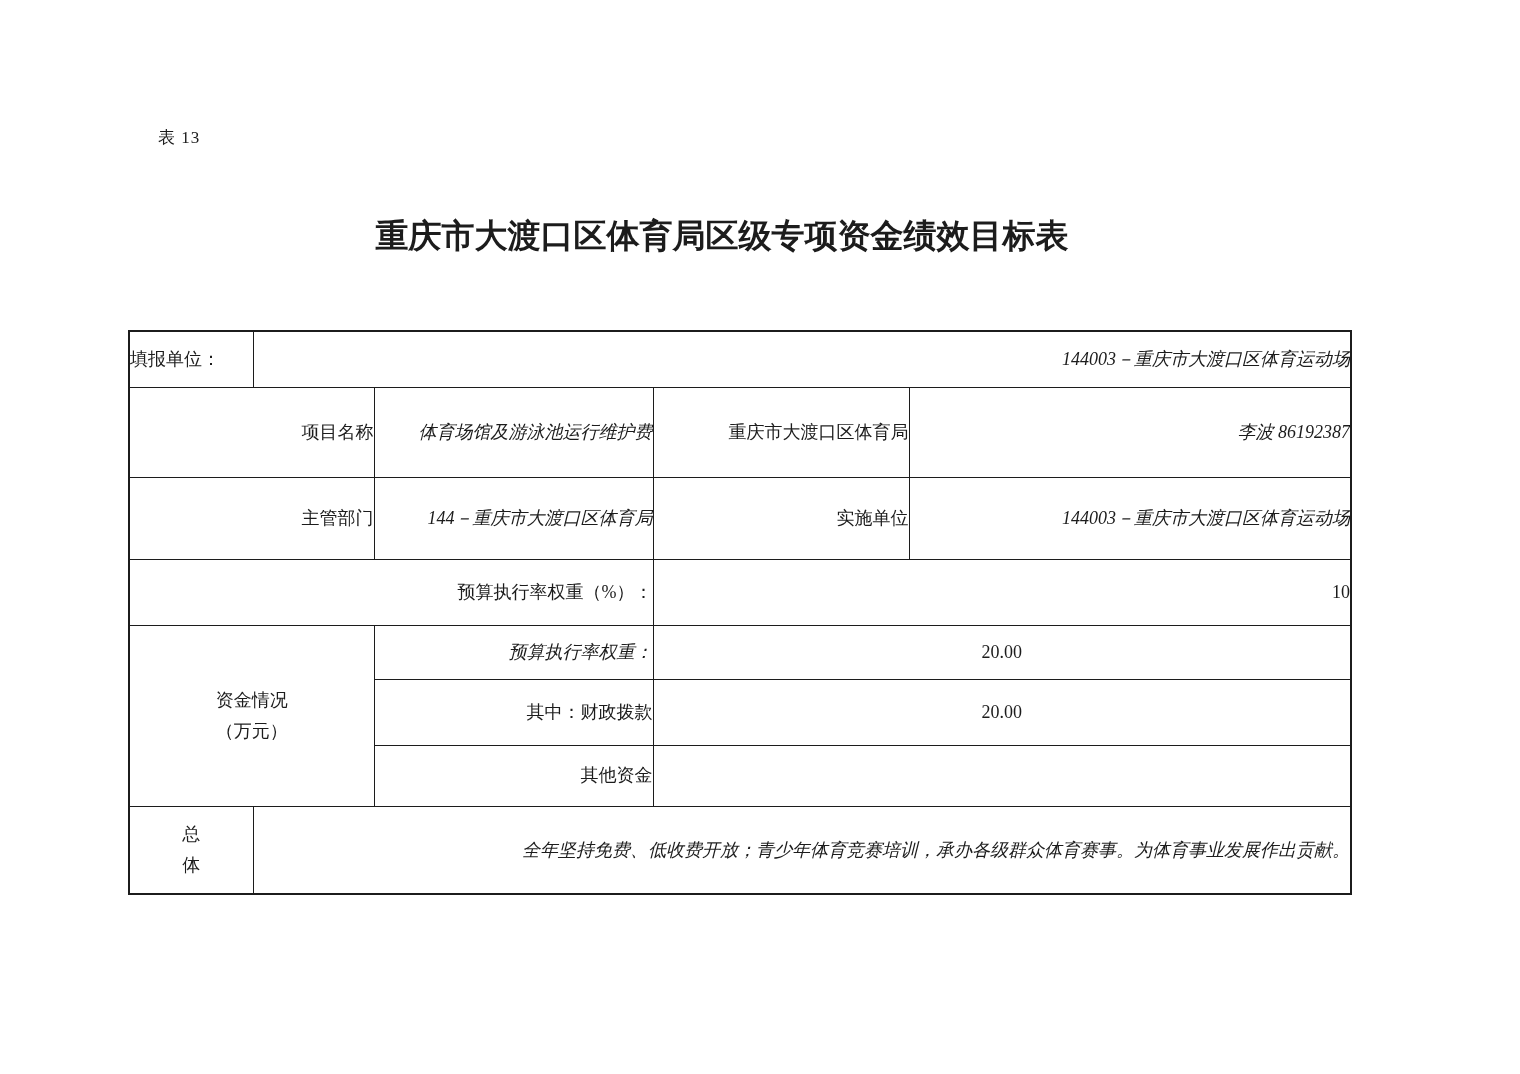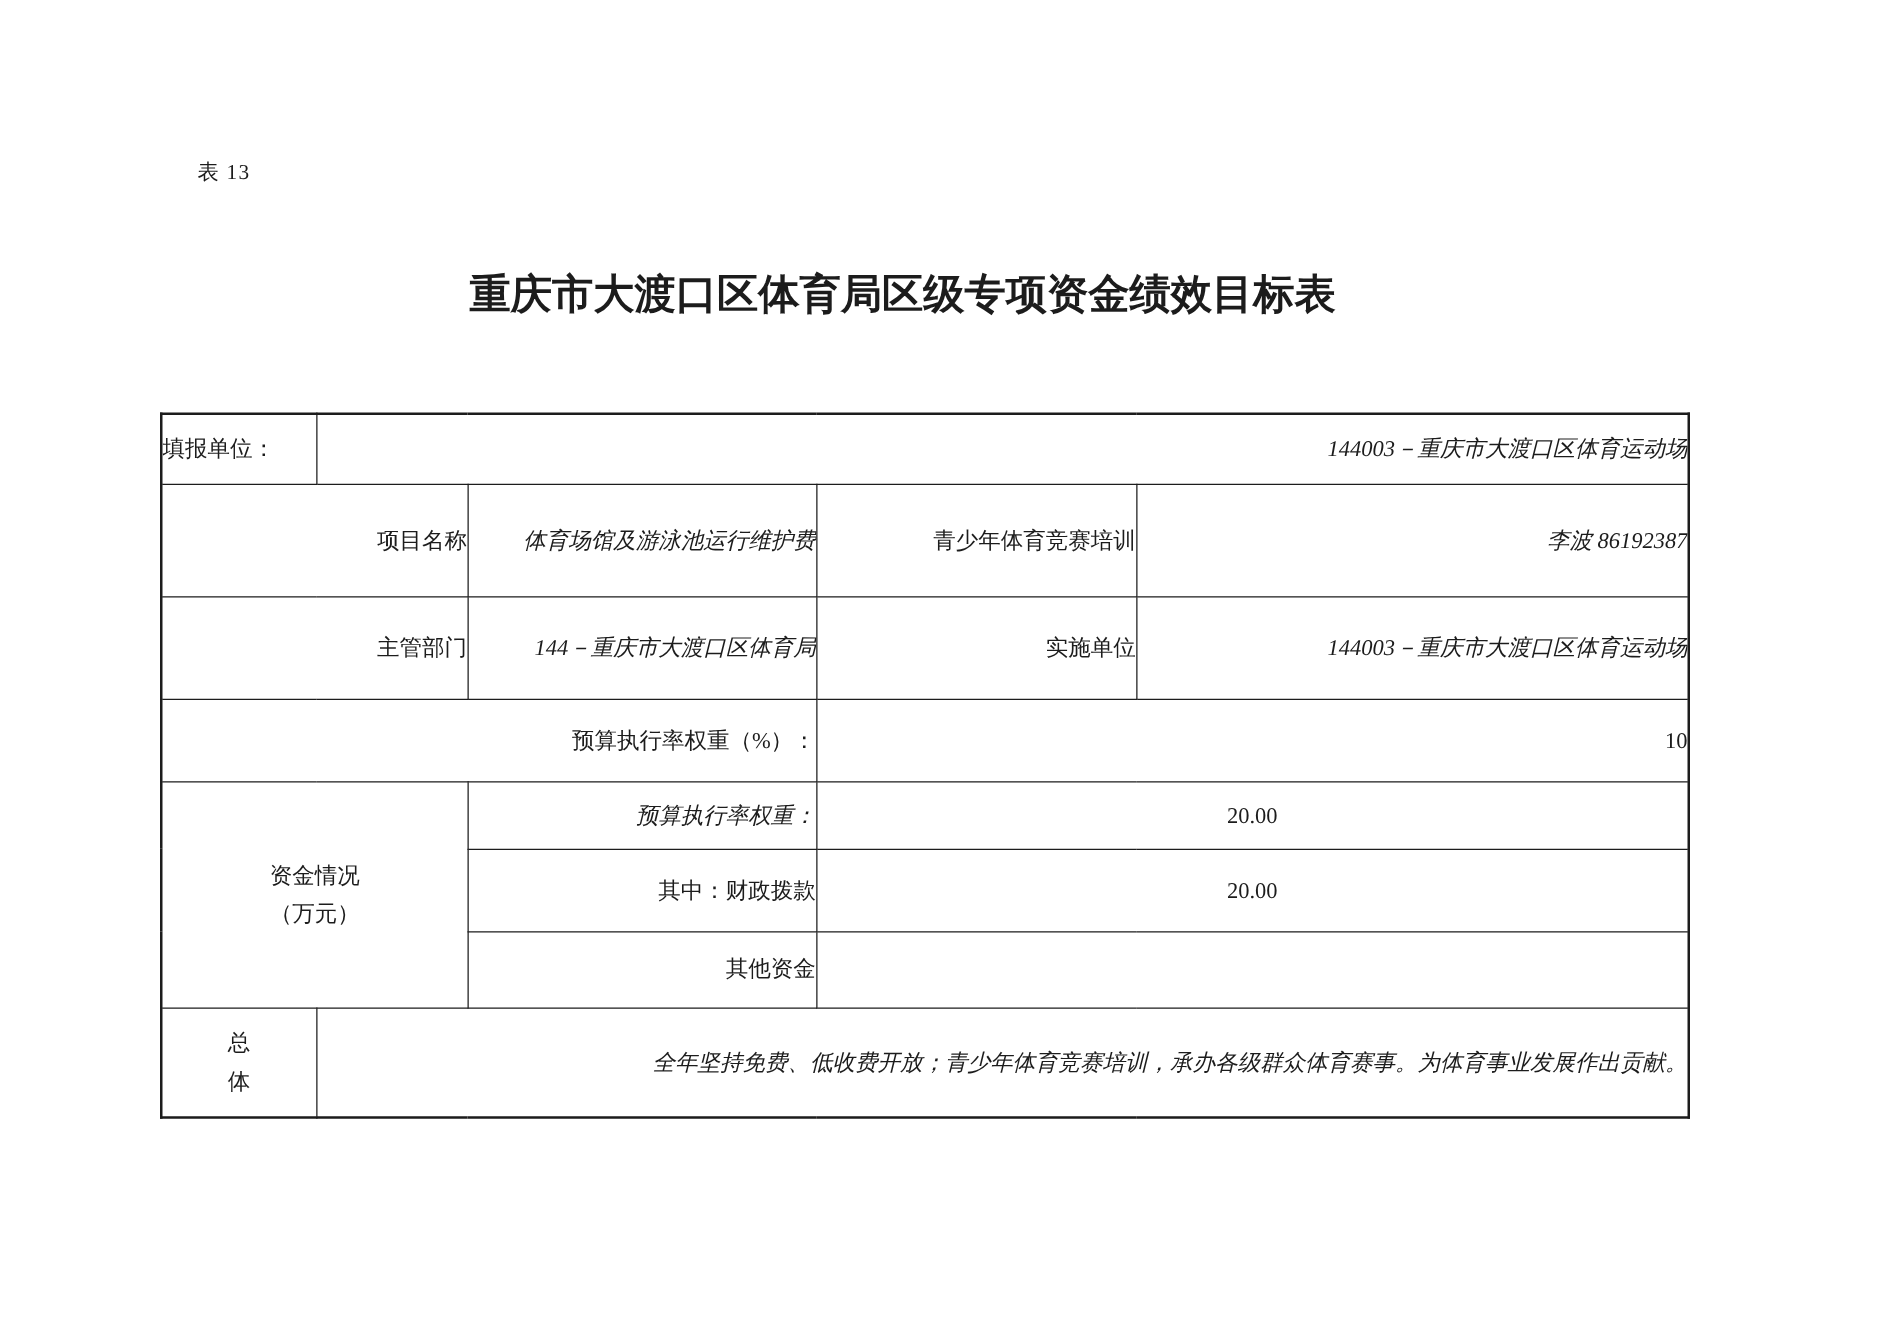--- a/index.html
+++ b/index.html
@@ -76,21 +76,21 @@
 
   <tbody>
       <tr style="height:56px">
     <td class="ta-l-8">填报单位：</td>
     <td colspan="4" class="ta-l-4">144003－重庆市大渡口区体育运动场</td>
   </tr>
 
   <tr style="height:90px">
     <td colspan="2" class="ta-c">项目名称</td>
     <td class="ta-l-4">体育场馆及游泳池运行维护费</td>
-    <td class="ta-c">青少年体育竞赛培训</td>
+    <td class="ta-c">重庆市大渡口区体育局</td>
     <td class="ta-l-4">李波 86192387</td>
   </tr>
 
   <tr style="height:82px">
     <td colspan="2" class="ta-c">主管部门</td>
     <td class="ta-l-4">144－重庆市大渡口区体育局</td>
     <td class="ta-c">实施单位</td>
     <td class="ta-l-4">144003－重庆市大渡口区体育运动场</td>
   </tr>
 

